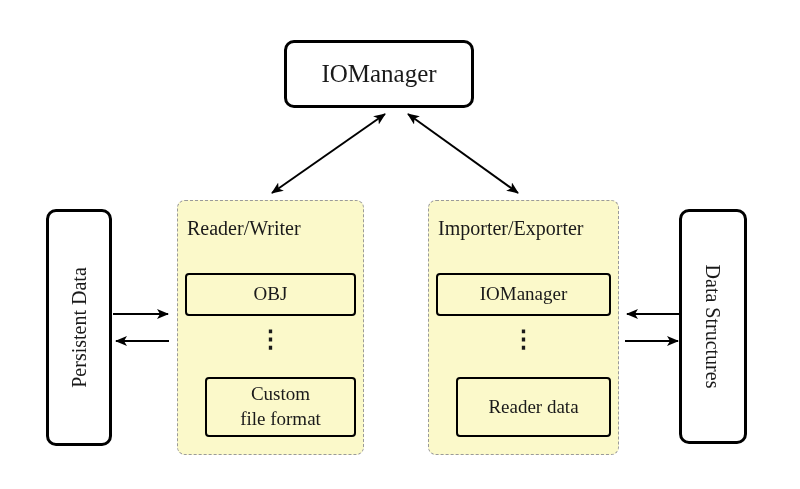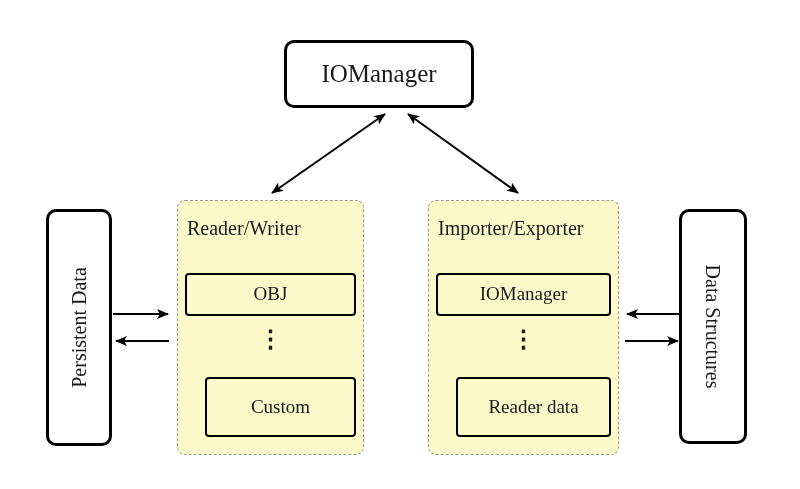--- a/index.html
+++ b/index.html
@@ -126,20 +126,21 @@
   </div>
 
   <div class="group left-group">
     <div class="group-title">Reader/Writer</div>
     <div class="node top-node">
       <span>OBJ</span>
     </div>
     <div class="dots">⋮</div>
     <div class="node bottom-node">
       <span>Custom</span>
+      <span>file format</span>
     </div>
   </div>
 
   <div class="group right-group">
     <div class="group-title">Importer/Exporter</div>
     <div class="node top-node">
       <span>IOManager</span>
     </div>
     <div class="dots">⋮</div>
     <div class="node bottom-node">

